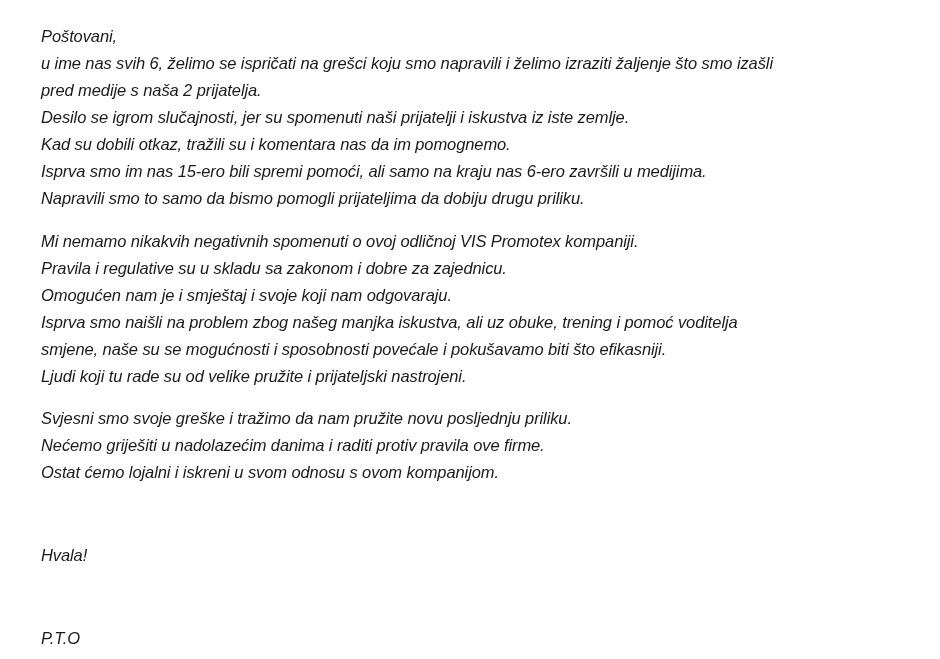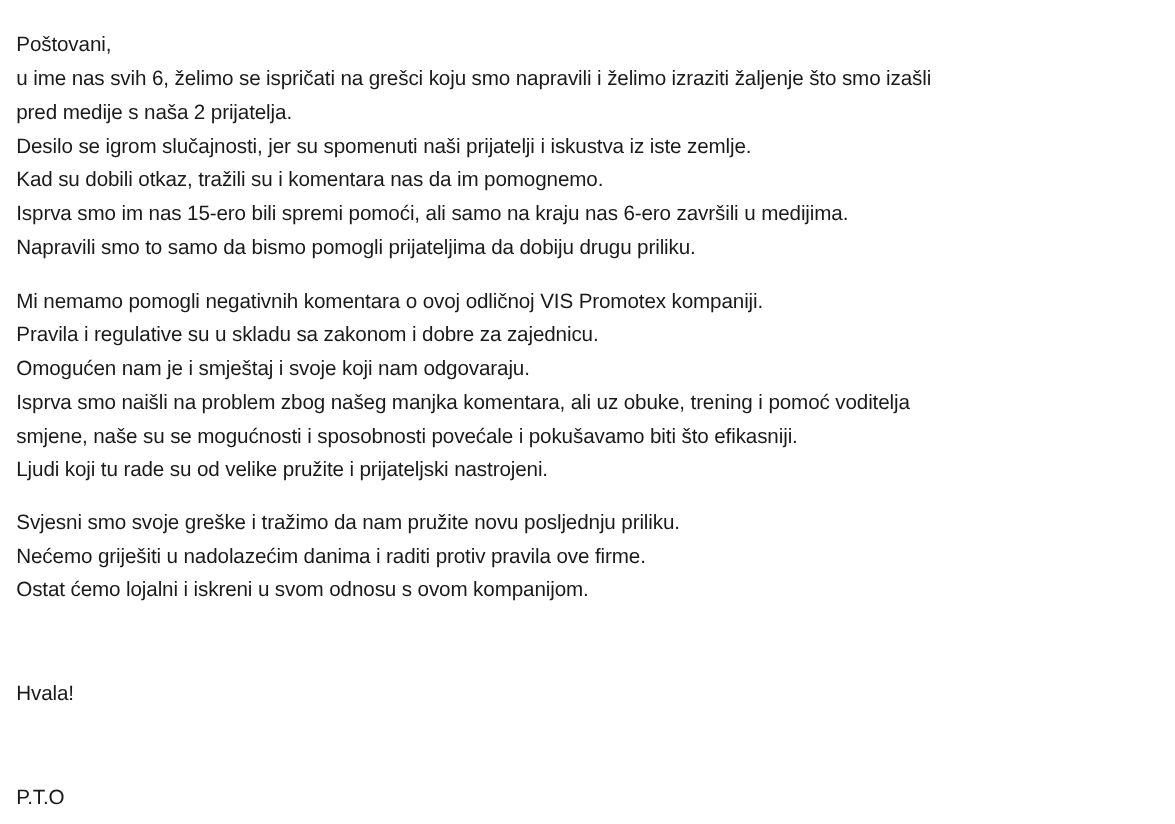--- a/index.html
+++ b/index.html
@@ -1,36 +1,36 @@
 <!DOCTYPE html>
 <html><head>
 <meta charset="utf-8">
 <style>
   html, body { margin:0; padding:0; background:#ffffff; }
   body { width:940px; height:659px; position:relative; overflow:hidden;
          font-family:"Liberation Sans", "DejaVu Sans", sans-serif; color:#1a1a1a; }
-  .line { position:absolute; left:13px; font-size:16.5px; line-height:20px; white-space:nowrap; letter-spacing:-0.1px; }
+  .line { position:absolute; left:41px; font-size:16.5px; line-height:20px; white-space:nowrap; letter-spacing:-0.1px;font-style:italic; }
 </style>
 </head>
 <body>
 
 <div>
   <div class="line" style="top:26px">Poštovani,</div>
 
   <div class="line" style="top:53px">u ime nas svih 6, želimo se ispričati na grešci koju smo napravili i želimo izraziti žaljenje što smo izašli</div>
   <div class="line" style="top:80px">pred medije s naša 2 prijatelja.</div>
   <div class="line" style="top:107px">Desilo se igrom slučajnosti, jer su spomenuti naši prijatelji i iskustva iz iste zemlje.</div>
   <div class="line" style="top:134px">Kad su dobili otkaz, tražili su i komentara nas da im pomognemo.</div>
   <div class="line" style="top:161px">Isprva smo im nas 15-ero bili spremi pomoći, ali samo na kraju nas 6-ero završili u medijima.</div>
   <div class="line" style="top:188px">Napravili smo to samo da bismo pomogli prijateljima da dobiju drugu priliku.</div>
 
-  <div class="line" style="top:231px">Mi nemamo pomogli negativnih komentara o ovoj odličnoj VIS Promotex kompaniji.</div>
+  <div class="line" style="top:231px">Mi nemamo nikakvih negativnih spomenuti o ovoj odličnoj VIS Promotex kompaniji.</div>
   <div class="line" style="top:258px">Pravila i regulative su u skladu sa zakonom i dobre za zajednicu.</div>
   <div class="line" style="top:285px">Omogućen nam je i smještaj i svoje koji nam odgovaraju.</div>
-  <div class="line" style="top:312px">Isprva smo naišli na problem zbog našeg manjka komentara, ali uz obuke, trening i pomoć voditelja</div>
+  <div class="line" style="top:312px">Isprva smo naišli na problem zbog našeg manjka iskustva, ali uz obuke, trening i pomoć voditelja</div>
   <div class="line" style="top:339px">smjene, naše su se mogućnosti i sposobnosti povećale i pokušavamo biti što efikasniji.</div>
   <div class="line" style="top:366px">Ljudi koji tu rade su od velike pružite i prijateljski nastrojeni.</div>
 
   <div class="line" style="top:408px">Svjesni smo svoje greške i tražimo da nam pružite novu posljednju priliku.</div>
   <div class="line" style="top:435px">Nećemo griješiti u nadolazećim danima i raditi protiv pravila ove firme.</div>
   <div class="line" style="top:462px">Ostat ćemo lojalni i iskreni u svom odnosu s ovom kompanijom.</div>
 
   <div class="line" style="top:545px">Hvala!</div>
   <div class="line" style="top:628px">P.T.O</div>
 </div>

